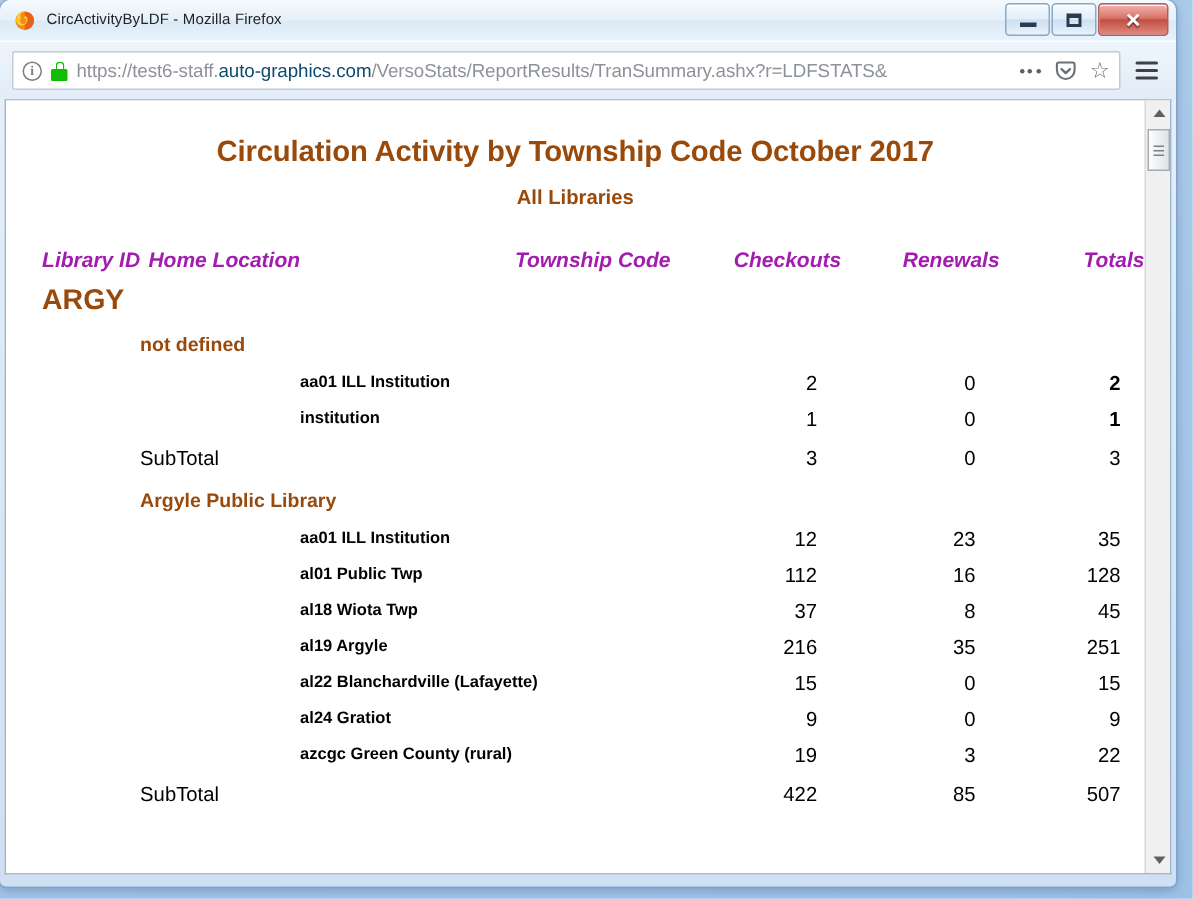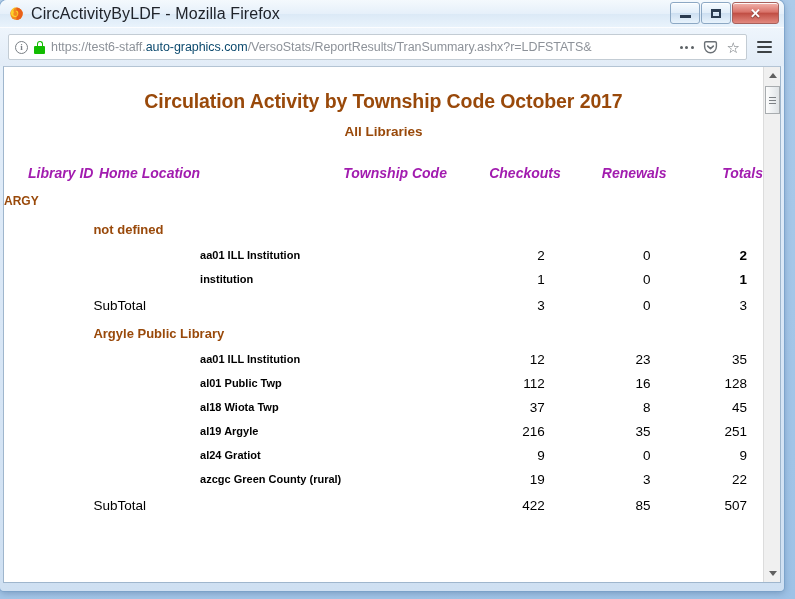--- a/index.html
+++ b/index.html
@@ -25,21 +25,21 @@
   }
   .titlebar{
     position:relative;height:27px;
     background:linear-gradient(180deg,#f4f9fd 0%,#e6f0fa 50%,#dbe9f6 51%,#e9f3fc 100%);
     border-radius:6px 6px 0 0;
     border-bottom:1px solid rgba(255,255,255,.7);
   }
   .tb-left{position:absolute;left:9px;top:0;height:27px;display:flex;align-items:center;gap:7px;}
   .ffx-logo{width:15px;height:15px;position:relative;flex:none;}
   .tb-title{
-    font-size:16px;color:#20242b;white-space:nowrap;letter-spacing:.1px;
+    font-size:10px;color:#20242b;white-space:nowrap;letter-spacing:.1px;
   }
   
   .wbtns{position:absolute;right:5px;top:2px;display:flex;gap:1px;}
   .wbtn{
     width:28px;height:20px;border-radius:3px;
     border:1px solid #8ca8c4;
     background:linear-gradient(180deg,#f6fbff 0%,#e2eef9 48%,#cddff1 52%,#e8f3fc 100%);
     display:flex;align-items:center;justify-content:center;
     box-shadow:inset 0 1px 0 rgba(255,255,255,.9);
   }
@@ -120,21 +120,21 @@
   .col-home{width:105px;}
   .col-town{width:243px;}
   .col-chk{width:112px;}
   .col-ren{width:104px;}
   .col-tot{width:95px;}
   th.num, td.num{text-align:right;}
   th.num{padding-right:16px;}
   td.num{padding-right:16px;}
 
   td{padding:0;height:24px;vertical-align:middle;}
-  .c-lib{color:#99490a;font-weight:bold;font-size:12px;}
+  .c-lib{color:#99490a;font-weight:bold;font-size:19px;padding-left:24px;}
   .c-home{color:#99490a;font-weight:bold;font-size:13px;padding-left:0;}
   .c-town{font-weight:bold;font-size:11px;color:#000;}
   .c-subtotal{font-size:13.5px;color:#000;}
   td.num{font-size:13.5px;color:#000;}
   td.num.b{font-weight:bold;}
   tr.r-lib td{height:28px;}
   tr.r-home td{height:28px;}
   tr.r-sub td{height:28px;}
 
   
@@ -314,20 +314,28 @@
               <td></td>
               <td></td>
               <td class="c-town">al19 Argyle</td>
               <td class="num">216</td>
               <td class="num">35</td>
               <td class="num">251</td>
             </tr>
             <tr>
               <td></td>
               <td></td>
+              <td class="c-town">al22 Blanchardville (Lafayette)</td>
+              <td class="num">15</td>
+              <td class="num">0</td>
+              <td class="num">15</td>
+            </tr>
+            <tr>
+              <td></td>
+              <td></td>
               <td class="c-town">al24 Gratiot</td>
               <td class="num">9</td>
               <td class="num">0</td>
               <td class="num">9</td>
             </tr>
             <tr>
               <td></td>
               <td></td>
               <td class="c-town">azcgc Green County (rural)</td>
               <td class="num">19</td>

